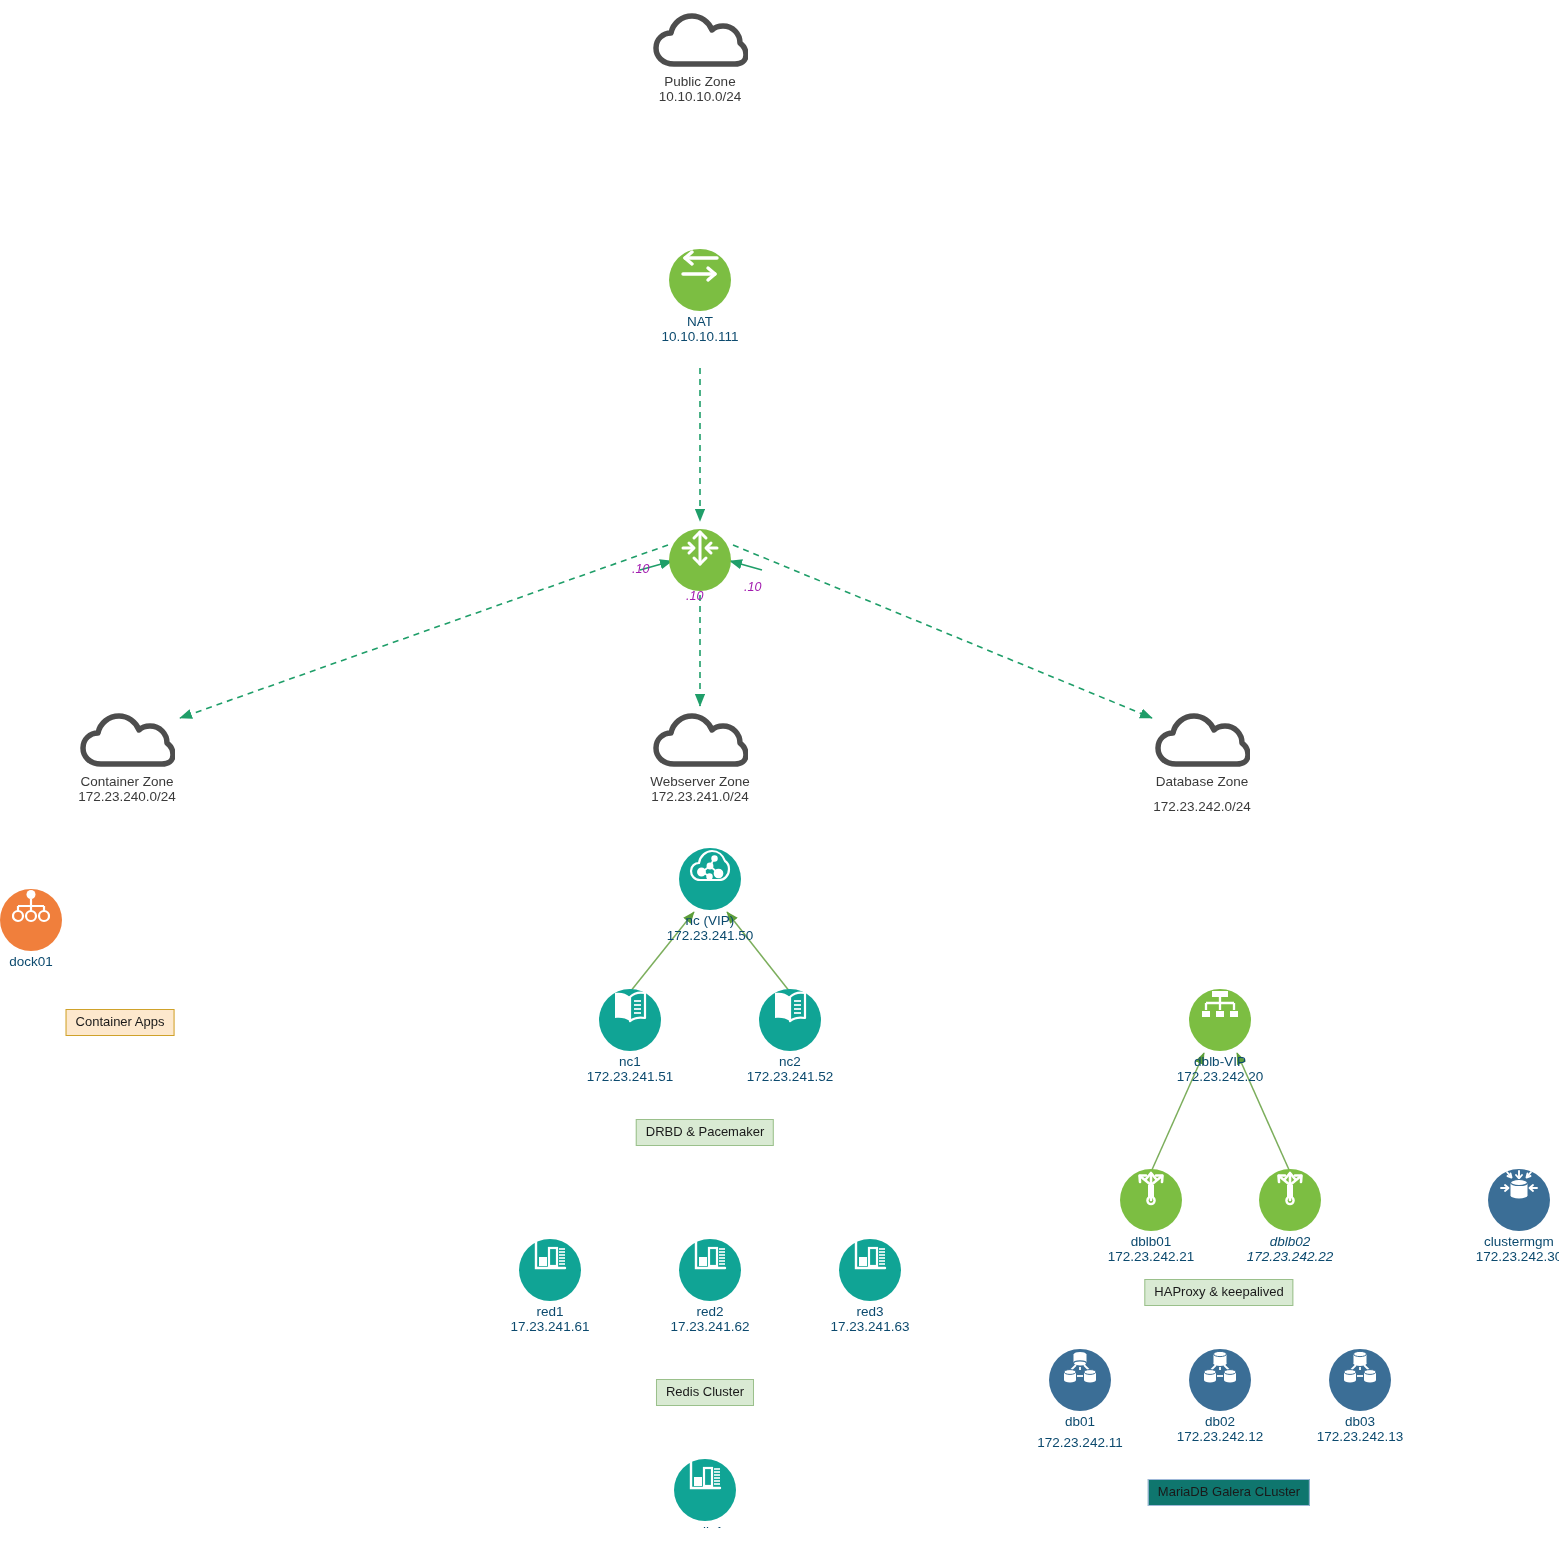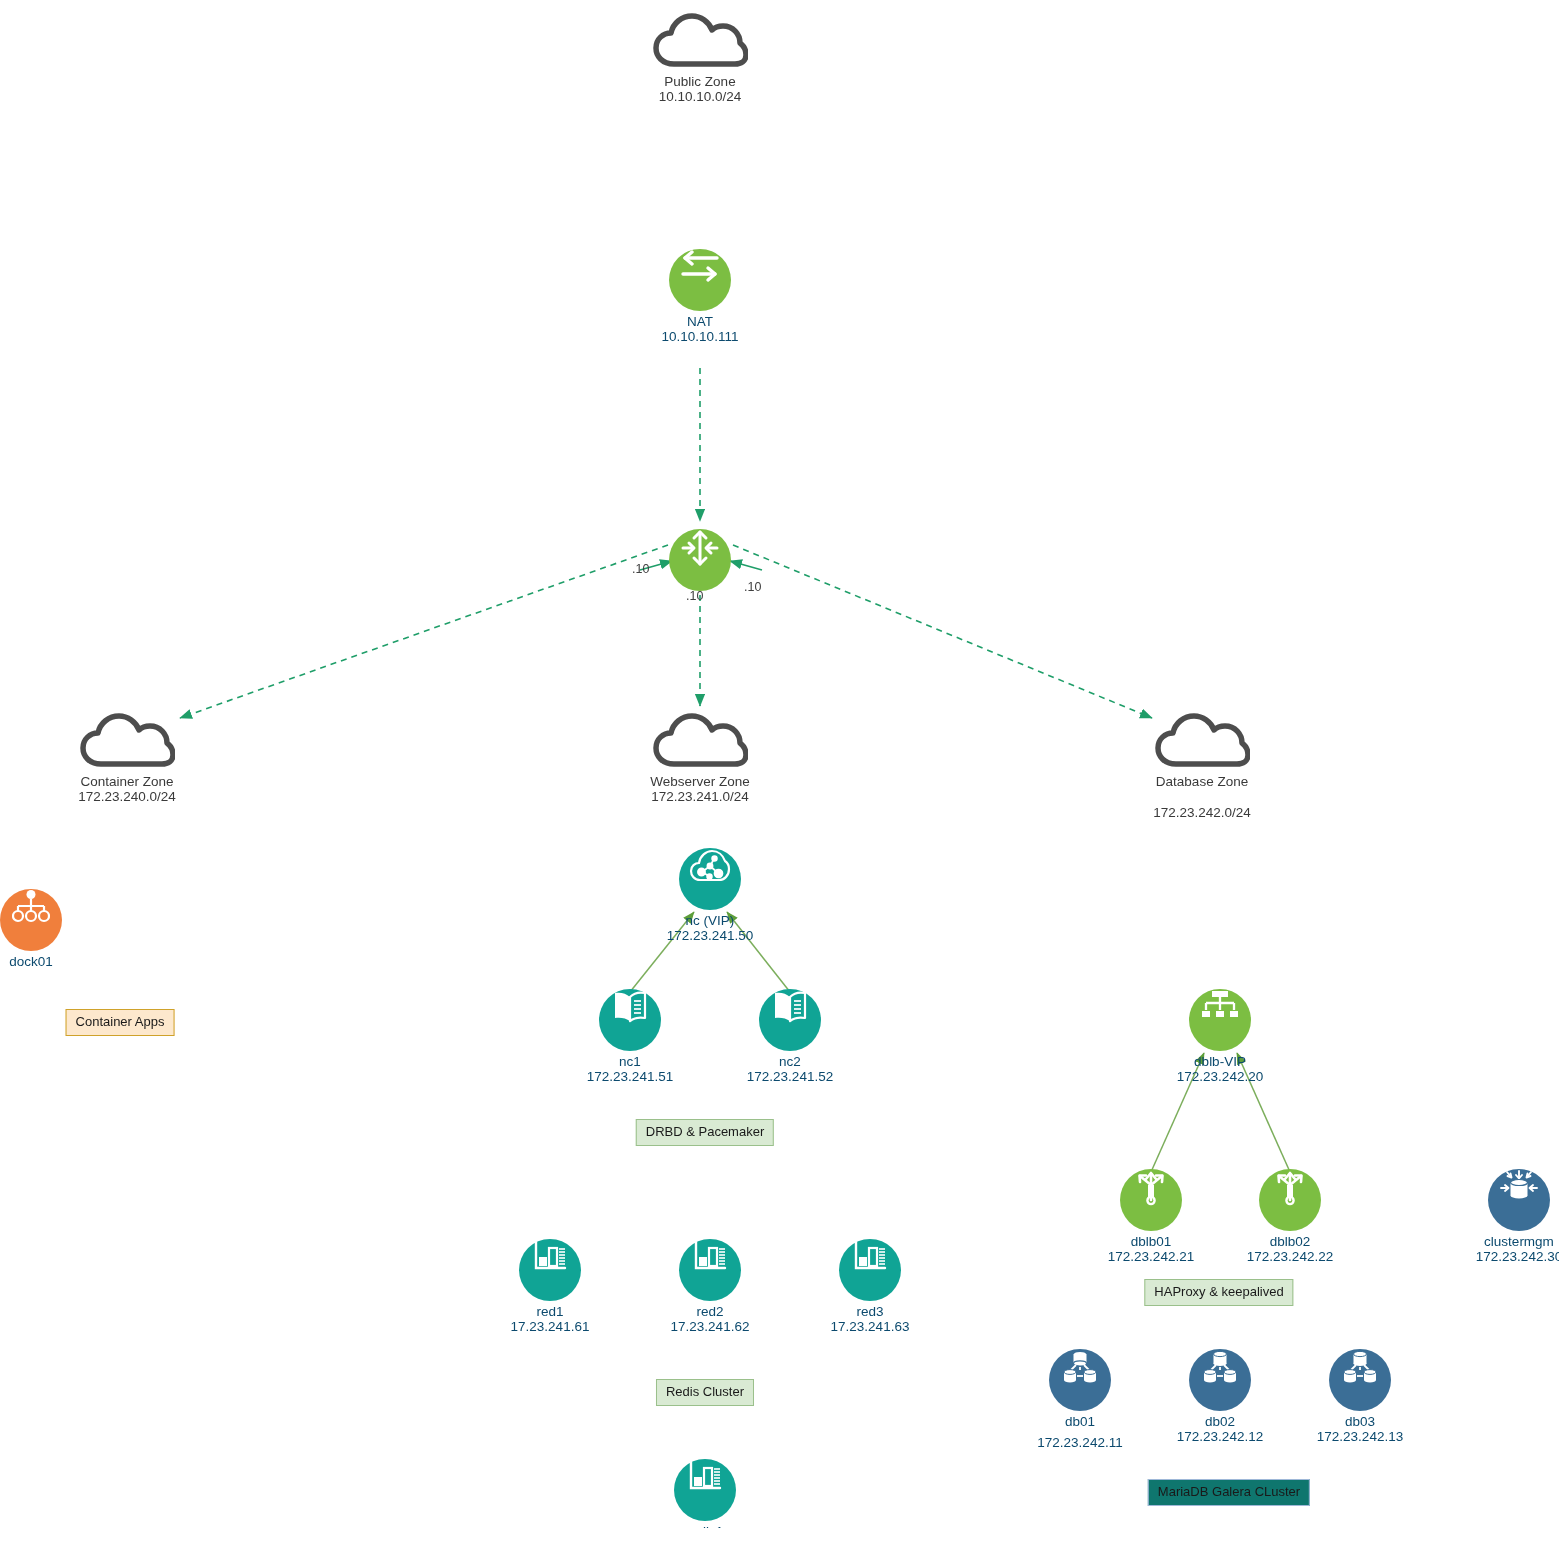--- a/index.html
+++ b/index.html
@@ -72,22 +72,23 @@
     border-color: #9ac08b;
     background: #d9ead3;
   }
   .grouplabel.blue {
     border-color: #9fb8d8;
     background: #0f766e;
   }
   .edge-label {
     position: absolute;
     font-size: 12.5px;
-    color: #404040;
+    color: #a21caf;
     z-index: 4;
+    font-style: italic;
   }
 </style>
 </head>
 <body>
 
 <div id="canvas">
 
   <svg id="wires" viewBox="0 0 1559 1560" xmlns="http://www.w3.org/2000/svg">
     <defs>
       <marker id="arrG" markerWidth="9" markerHeight="9" refX="7.5" refY="3.2" orient="auto" markerUnits="strokeWidth">
@@ -152,21 +153,21 @@
 
   <div class="node" style="left:1202px; top:712px;">
     <span class="glyph">
       <svg width="96" height="56" viewBox="0 0 96 56" xmlns="http://www.w3.org/2000/svg">
         <path d="M22 52 C10 52 4 44 4 36 C4 27 11 21 19 21 C21 11 30 4 40 4
                  C49 4 57 10 60 18 C63 15 67 14 71 14 C81 14 88 22 88 31
                  C92 34 94 39 94 43 C94 49 89 52 83 52 Z" fill="none" stroke="#4d4d4d" stroke-width="5.5" stroke-linejoin="round"></path>
       </svg>
     </span>
     <div class="caption-dark">Database Zone</div>
-    <div class="caption-dark" style="margin-top:16px">172.23.242.0/24</div>
+    <div class="caption-dark" style="margin-top:10px">172.23.242.0/24</div>
   </div>
 
   <div class="node" style="left:700px; top:249px;">
     <span class="glyph circle-icon" style="background:#7cbe42;">
       <svg width="40" height="34" viewBox="0 0 40 34" xmlns="http://www.w3.org/2000/svg">
         <g fill="none" stroke="#ffffff" stroke-width="3.4" stroke-linecap="round" stroke-linejoin="round">
           <path d="M37 9 L5 9"></path>
             <path d="M12 3 L5 9 L12 15"></path>
           <path d="M3 25 L35 25"></path>
             <path d="M28 19 L35 25 L28 31"></path>
@@ -373,21 +374,21 @@
             <path d="M30 13 L30.5 6.5 L24 6.5"></path>
         </g>
         <rect x="16" y="16" width="6" height="12" fill="#ffffff"></rect>
         <circle cx="19" cy="31.5" r="3.6" fill="none" stroke="#ffffff" stroke-width="2.4"></circle>
       </svg>
     </span>
     <div class="caption">dblb01</div>
     <div class="caption" style="margin-top:0">172.23.242.21</div>
   </div>
 
-  <div class="node" style="left:1290px; top:1169px;">
+  <div class="node" style="left:1290px; top:1169px;font-style:italic;">
     <span class="glyph circle-icon" style="background:#7cbe42;">
       <svg width="38" height="38" viewBox="0 0 38 38" xmlns="http://www.w3.org/2000/svg">
         <g fill="none" stroke="#ffffff" stroke-width="2.6" stroke-linecap="round" stroke-linejoin="round">
           <path d="M19 31 L19 5"></path>
           <path d="M14 10 L19 4 L24 10"></path>
           <path d="M19 16 L8 7"></path>
             <path d="M8 13 L7.5 6.5 L14 6.5"></path>
           <path d="M19 16 L30 7"></path>
             <path d="M30 13 L30.5 6.5 L24 6.5"></path>
         </g>

